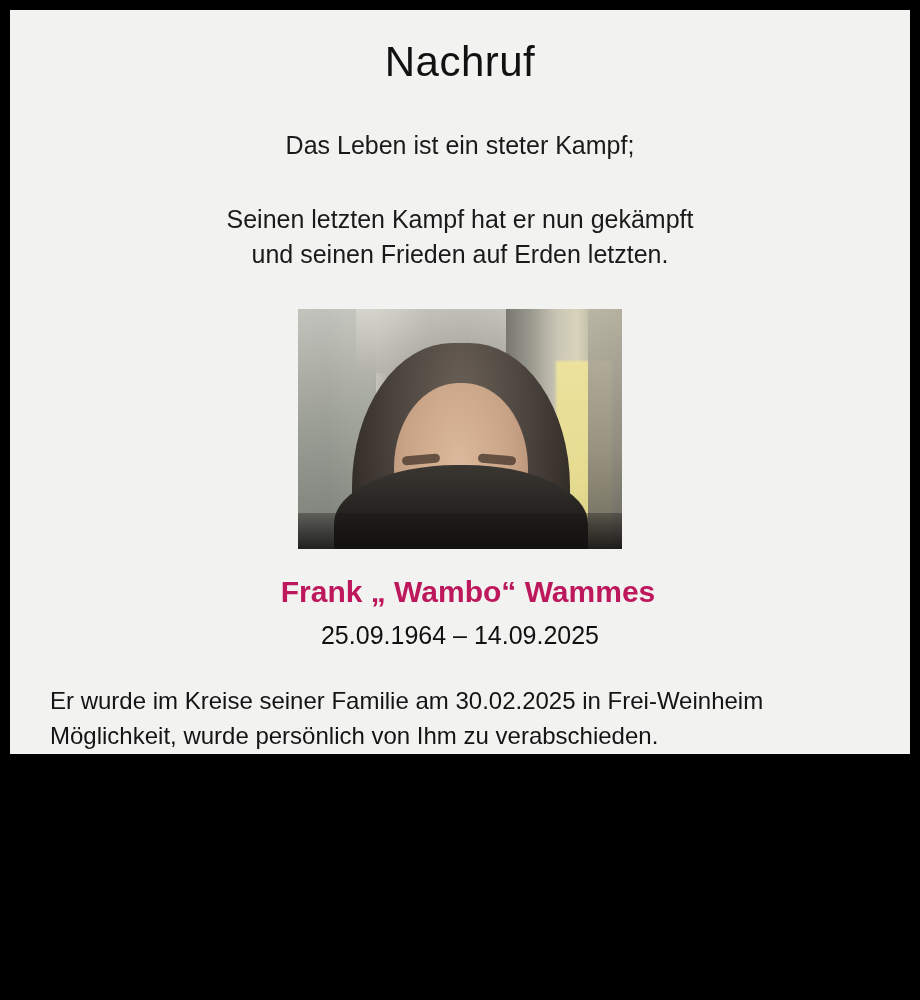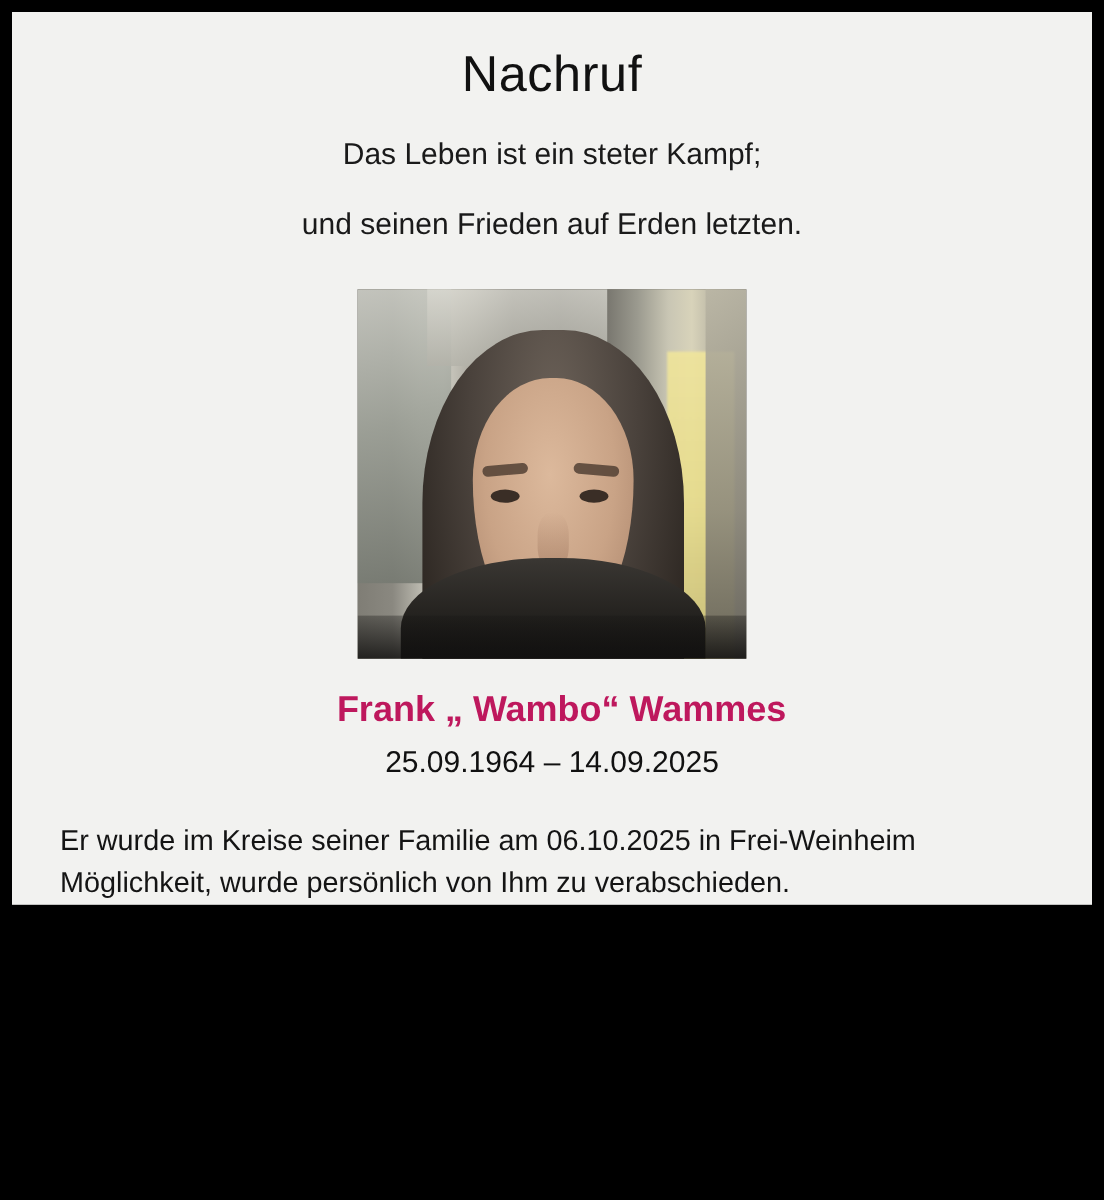--- a/index.html
+++ b/index.html
@@ -40,20 +40,21 @@
     letter-spacing: 0.5px;
     margin: 6px 0 26px 0;
     text-align: center;
   }
 
   .verse {
     text-align: center;
     color: #1a1a1a;
     font-size: 25px;
     line-height: 1.42;
+    margin-top: 16px;
   }
   .verse-block-1 { margin-bottom: 22px; }
   .verse-block-2 { margin-bottom: 30px; }
   .verse-line { display: block; }
 
   .portrait-wrap {
     width: 324px;
     height: 398px;
     margin: 6px 0 16px 0;
     position: relative;
@@ -214,20 +215,21 @@
 <div class="obituary-frame">
   <div class="obituary-card">
 
     <div class="headline">Nachruf</div>
 
     <div class="verse verse-block-1">
       <span class="verse-line">Das Leben ist ein steter Kampf;</span>
     </div>
 
     <div class="verse verse-block-2">
+      <span class="verse-line">Seinen letzten Kampf hat er nun gekämpft</span>
       <span class="verse-line">und seinen Frieden auf Erden letzten.</span>
     </div>
 
     <div class="portrait-wrap">
       <div class="photo-bg"></div>
       <div class="photo-window-left"></div>
       <div class="photo-window-top"></div>
       <div class="photo-curtain"></div>
       <div class="photo-wall-right"></div>
       <div class="photo-hair"></div>
@@ -241,18 +243,18 @@
       <div class="photo-mouth"></div>
       <div class="photo-beard"></div>
       <div class="photo-jacket"></div>
       <div class="photo-band"></div>
     </div>
 
     <div class="name">Frank „ Wambo“ Wammes</div>
     <div class="dates">25.09.1964 – 14.09.2025</div>
 
     <div class="closing">
-      <span class="closing-line">Er wurde im Kreise seiner Familie am 06.10.2025 in Frei-Weinheim</span>
+      <span class="closing-line">Er wurde im Kreise seiner Familie am 30.02.2025 in Frei-Weinheim</span>
       <span class="closing-line">Möglichkeit, wurde persönlich von Ihm zu verabschieden.</span>
     </div>
 
   </div>
 </div>
 
 </body></html>

